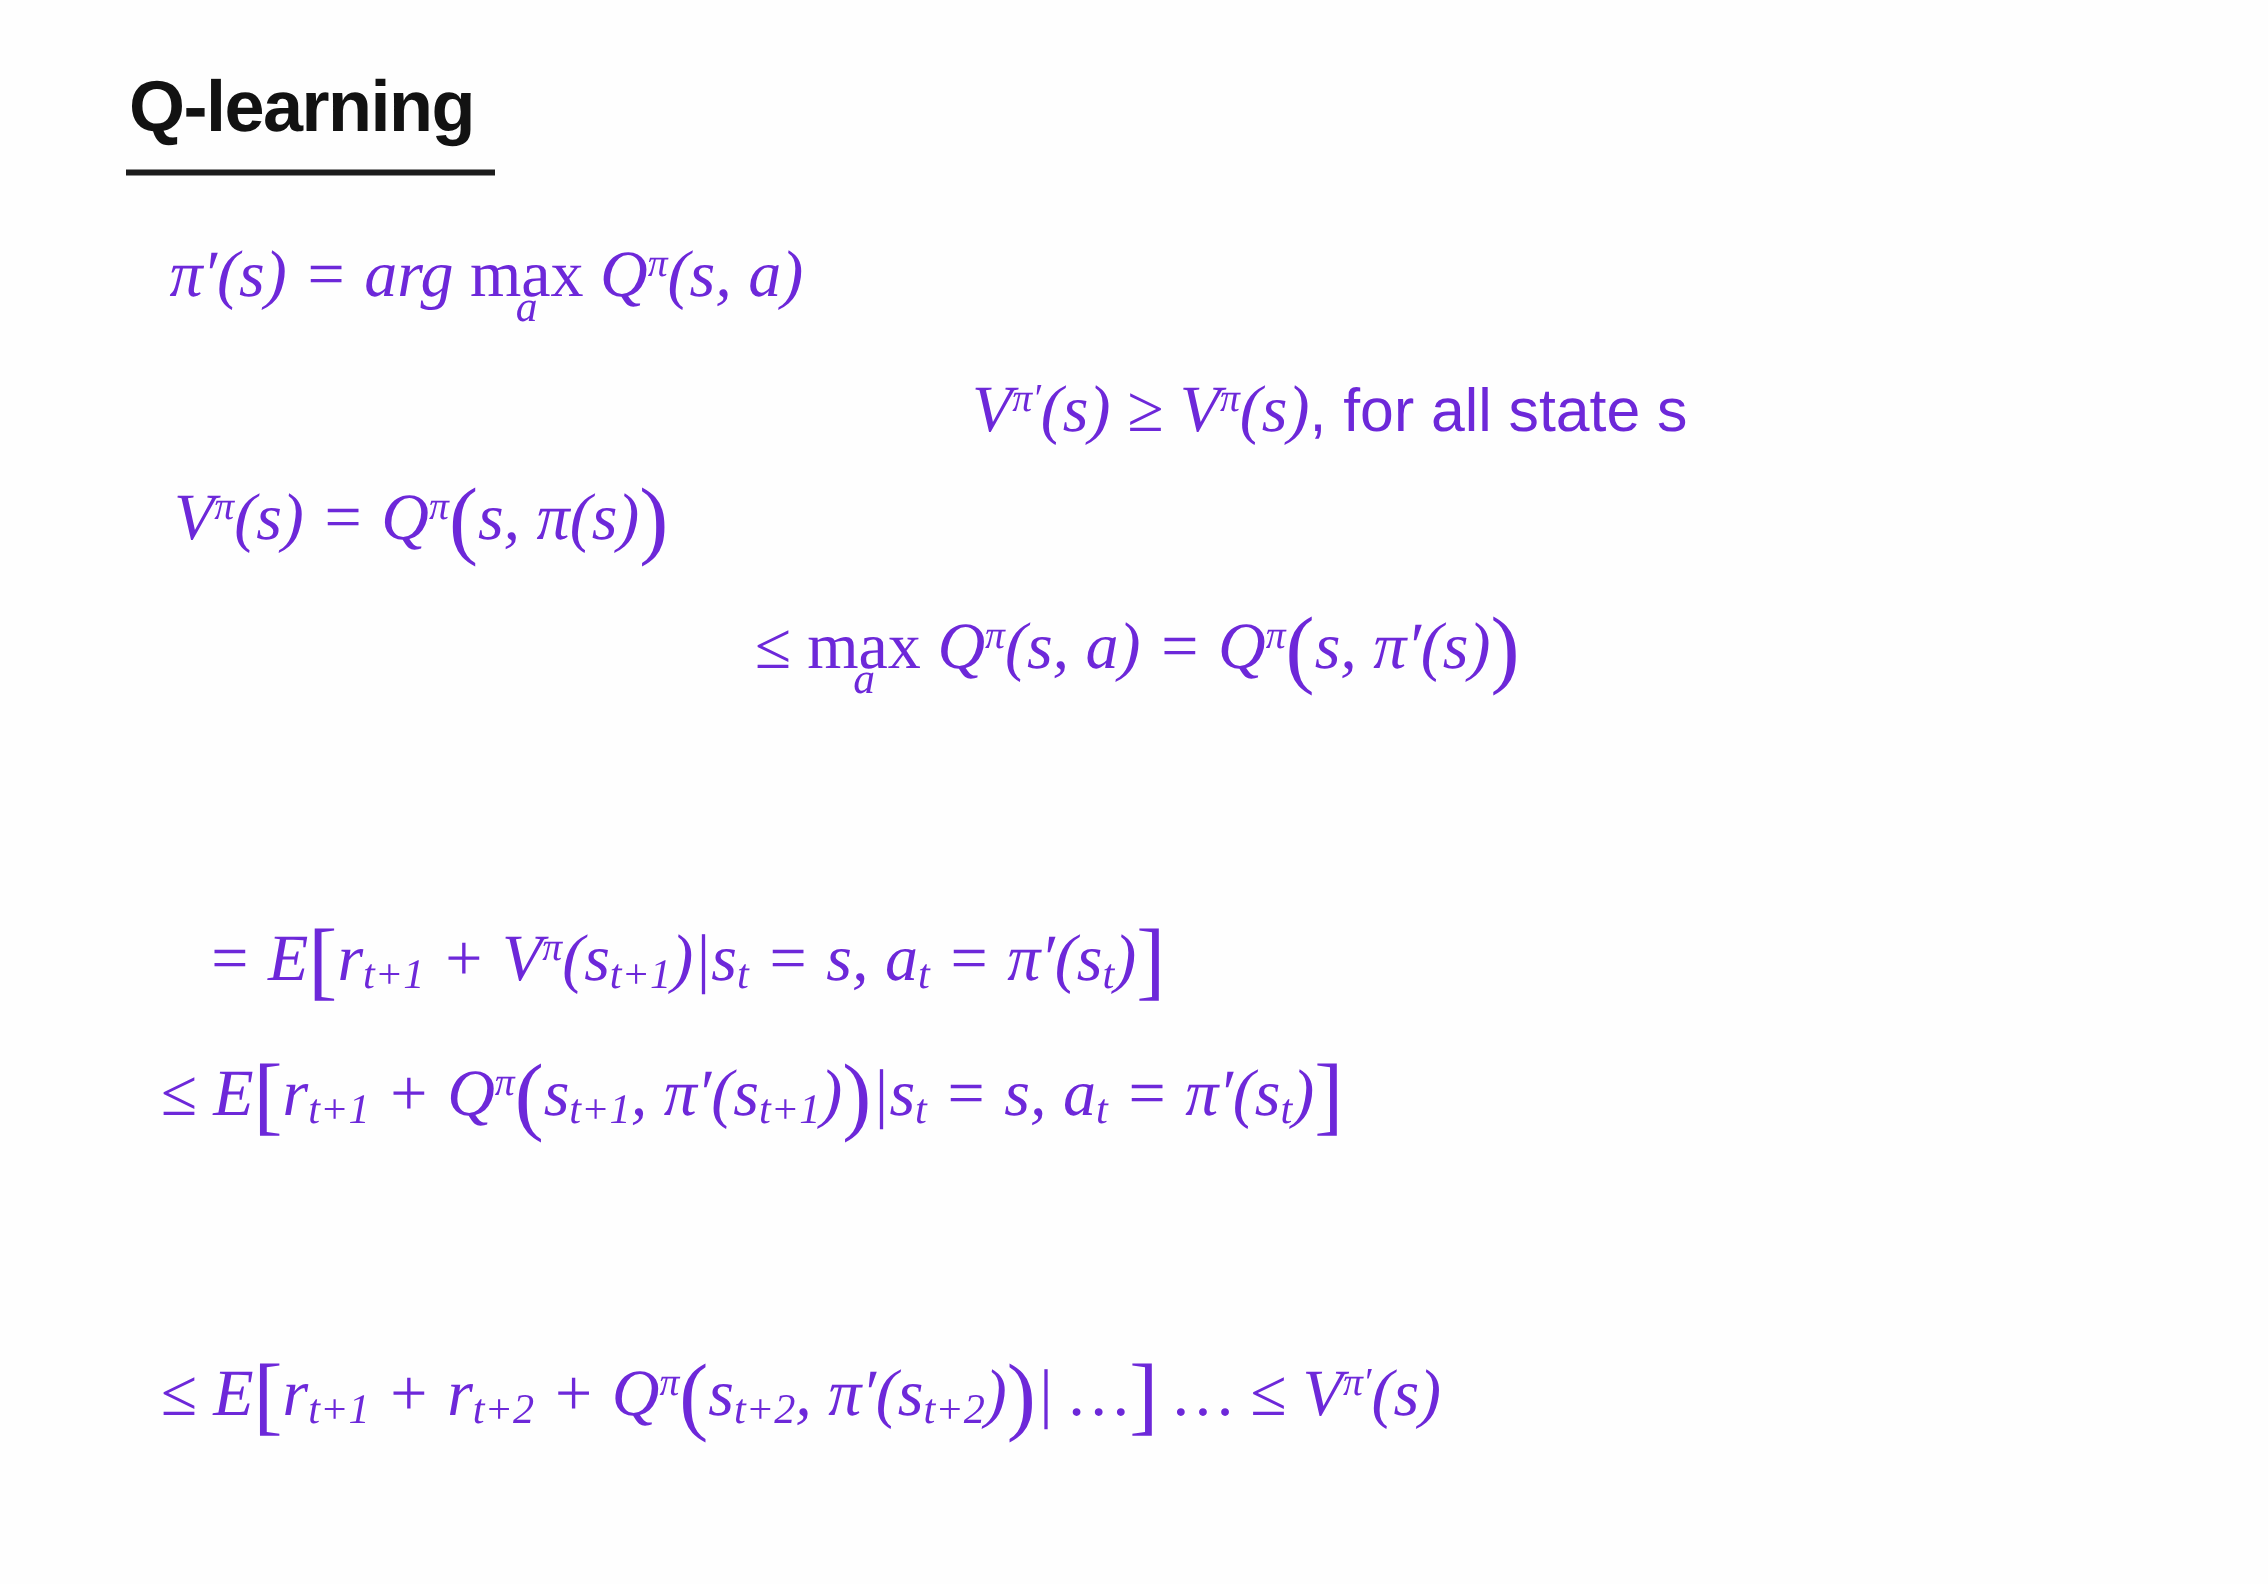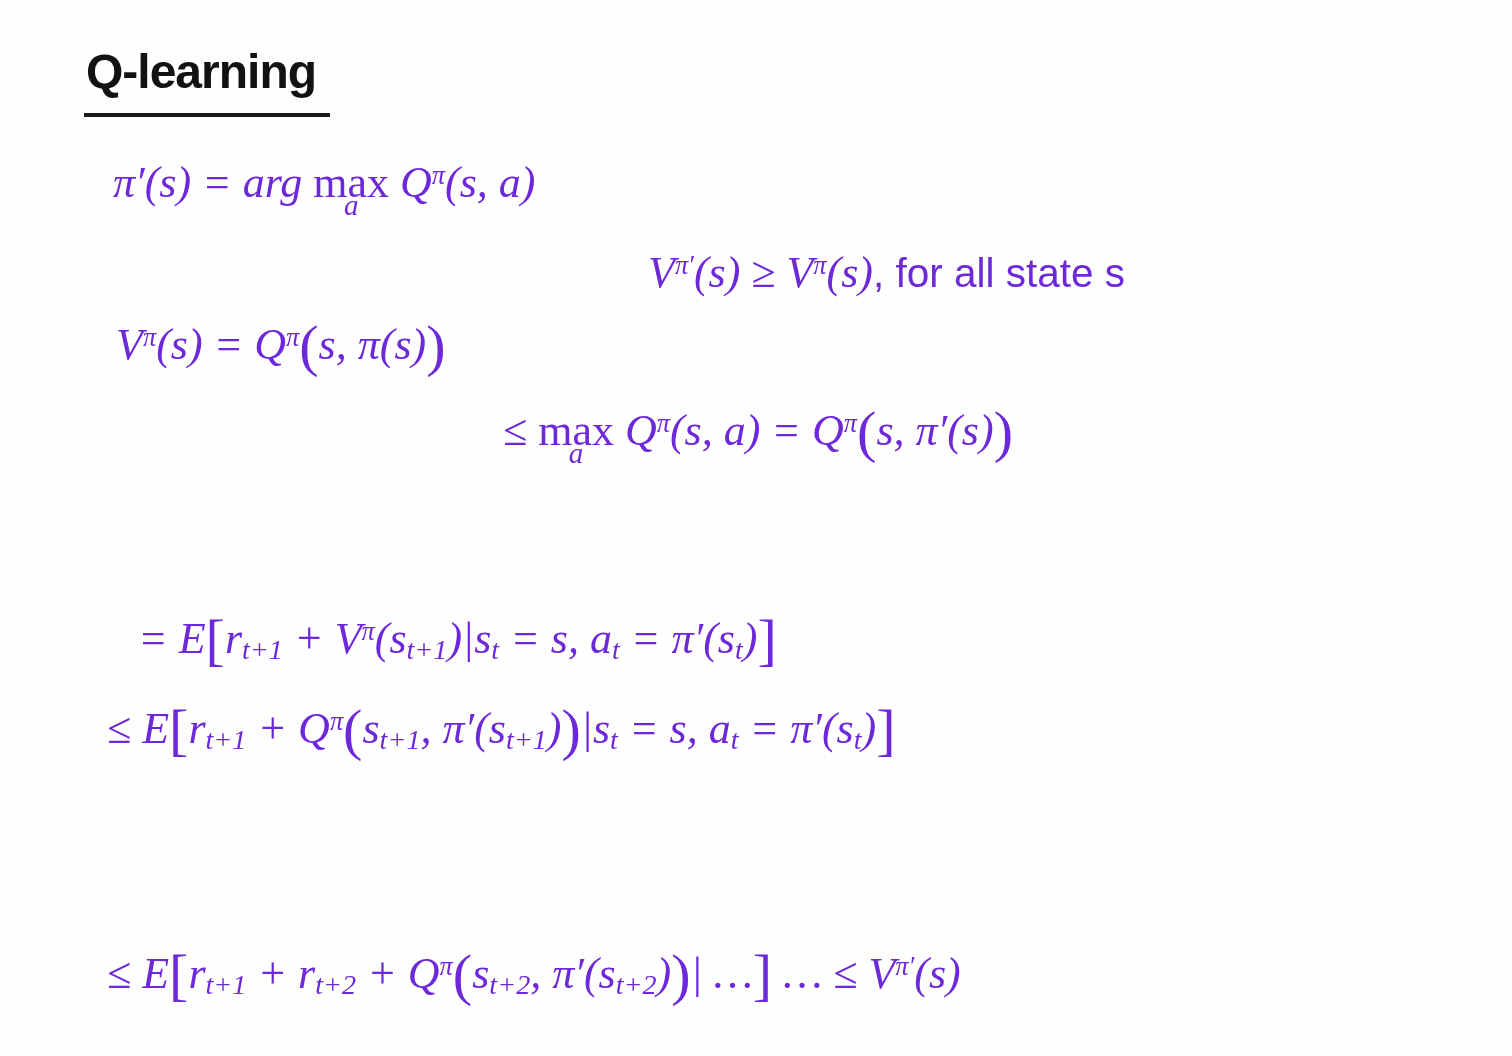--- a/index.html
+++ b/index.html
@@ -51,21 +51,21 @@
   }
   
   .eq1{left:113px;top:156px;}
   .eq2{left:648px;top:246px;}
   .eq3{left:116px;top:318px;}
   .eq4{left:503px;top:404px;}
   .eq5{left:113px;top:498px;}
   .eq6{left:120px;top:612px;margin-left:18px;}
   .eq7{left:107px;top:702px;text-align:right;}
   .eq8{left:120px;top:802px;}
-  .eq9{left:107px;top:902px;margin-top:45px;}
+  .eq9{left:107px;top:902px;}
 </style>
 </head>
 <body>
 
 <div class="slide">
   <div class="title">Q-learning</div>
 
   <div class="eq eq1"><span class="tk-m">π′(s) = arg&nbsp;</span><span class="munder"><span class="m-main">max</span><span class="m-under">a</span></span><span class="tk-m">&nbsp;Q</span><span class="tk-sup">π</span><span class="tk-m">(s, a)</span></div>
 
   <div class="eq eq3"><span class="tk-m">V</span><span class="tk-sup">π</span><span class="tk-m">(s) = Q</span><span class="tk-sup">π</span><span class="tk-big">(</span><span class="tk-m">s, π(s)</span><span class="tk-big">)</span></div>

